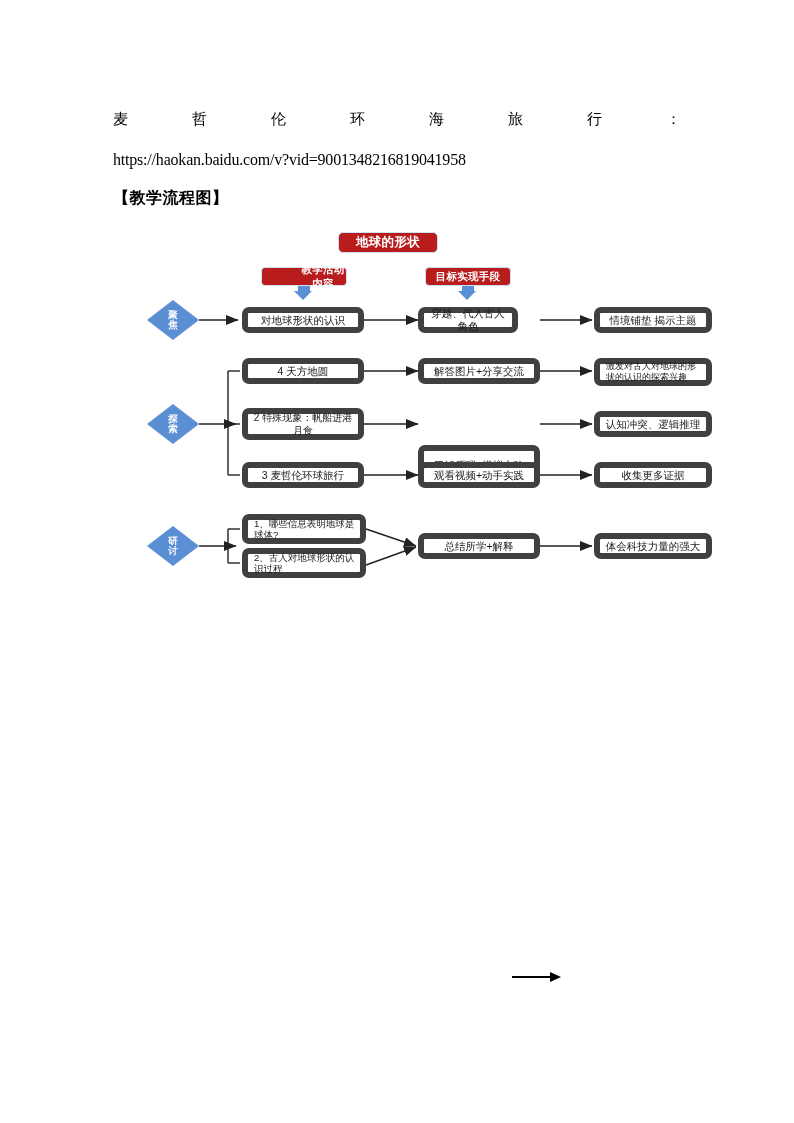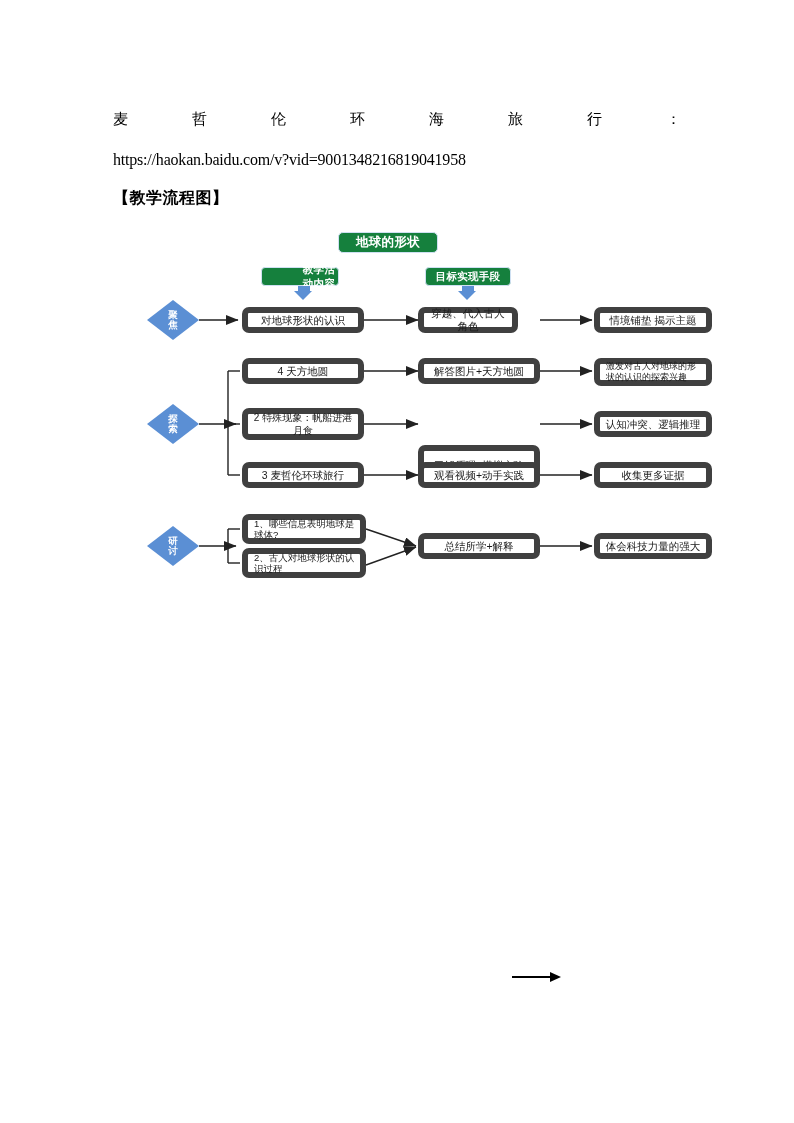--- a/index.html
+++ b/index.html
@@ -81,21 +81,21 @@
     padding: 2px 4px;
   }
   .box.align-left {
     justify-content: flex-start;
     text-align: left;
     padding-left: 6px;
   }
 
   
   .chip {
-    background: #15803d;
+    background: #b91c1c;
     border: 1px solid #cfe0f2;
     border-radius: 4px;
     color: #ffffff;
     font-size: 10.5px;
     font-weight: bold;
     letter-spacing: 0.3px;
   }
   .chip.title {
     font-size: 12.5px;
     border-radius: 5px;
@@ -229,21 +229,21 @@
     <path d="M 228 563 L 240 563" stroke="#222222" stroke-width="1.4" fill="none"></path>
 
     <line x1="366" y1="529" x2="416" y2="546" stroke="#222222" stroke-width="1.4" marker-end="url(#ah)"></line>
     <line x1="366" y1="565" x2="416" y2="547" stroke="#222222" stroke-width="1.4" marker-end="url(#ah)"></line>
 
     <line x1="540" y1="546" x2="592" y2="546" stroke="#222222" stroke-width="1.4" marker-end="url(#ah)"></line>
   </svg>
 
   <div class="node chip title" style="left:338px; top:232px; width:100px; height:21px;">地球的形状</div>
 
-  <div class="node chip" style="left:261px; top:267px; width:78px; height:19px;padding-left:38px;">教学活动内容</div>
+  <div class="node chip" style="left:261px; top:267px; width:86px; height:19px;padding-left:38px;">教学活动内容</div>
   <div class="down-arrow" style="left:295px; top:286px;">
     <div class="stem" style="left:3px; top:0; width:12px; height:6px;"></div>
     <div class="head" style="left:-1px; top:5px;"></div>
   </div>
 
   <div class="node chip" style="left:425px; top:267px; width:86px; height:19px;">目标实现手段</div>
   <div class="down-arrow" style="left:459px; top:286px;">
     <div class="stem" style="left:3px; top:0; width:12px; height:6px;"></div>
     <div class="head" style="left:-1px; top:5px;"></div>
   </div>
@@ -270,21 +270,21 @@
       <span>研</span>
       <span>讨</span>
     </div>
   </div>
 
   <div class="node box" style="left:242px; top:307px; width:122px; height:26px;">对地球形状的认识</div>
   <div class="node box" style="left:418px; top:307px; width:100px; height:26px;">穿越、代入古人角色</div>
   <div class="node box" style="left:594px; top:307px; width:118px; height:26px;">情境铺垫 揭示主题</div>
 
   <div class="node box" style="left:242px; top:358px; width:122px; height:26px;">4 天方地圆</div>
-  <div class="node box" style="left:418px; top:358px; width:122px; height:26px;">解答图片+天方地圆</div>
+  <div class="node box" style="left:418px; top:358px; width:122px; height:26px;">解答图片+分享交流</div>
   <div class="node box align-left" style="left:594px; top:358px; width:118px; height:28px; font-size:9px; line-height:11px;">激发对古人对地球的形状的认识的探索兴趣</div>
 
   <div class="node box" style="left:242px; top:408px; width:122px; height:32px; font-size:10px;">2 特殊现象：帆船进港 月食</div>
   <div class="node box" style="left:418px; top:411px; width:122px; height:40px;margin-top:34px;">了解原理+模拟实验</div>
   <div class="node box" style="left:594px; top:411px; width:118px; height:26px;">认知冲突、逻辑推理</div>
 
   <div class="node box" style="left:242px; top:462px; width:122px; height:26px;">3 麦哲伦环球旅行</div>
   <div class="node box" style="left:418px; top:462px; width:122px; height:26px;">观看视频+动手实践</div>
   <div class="node box" style="left:594px; top:462px; width:118px; height:26px;">收集更多证据</div>
 

